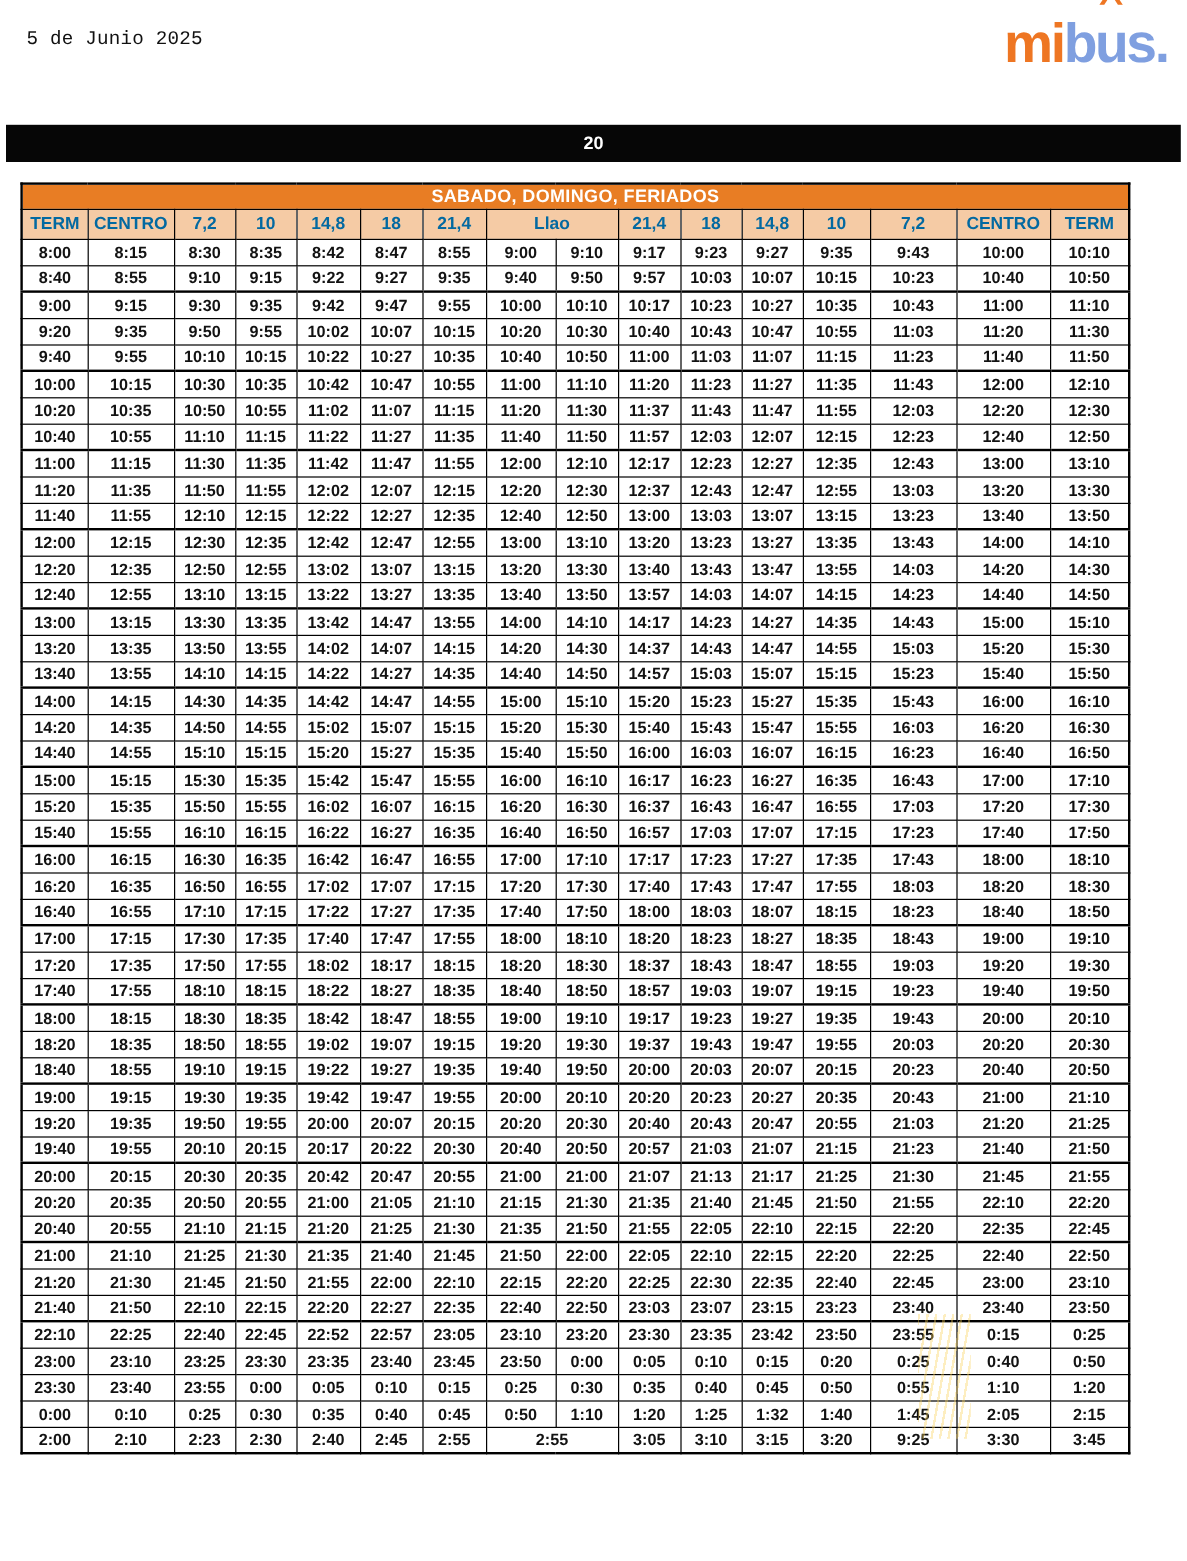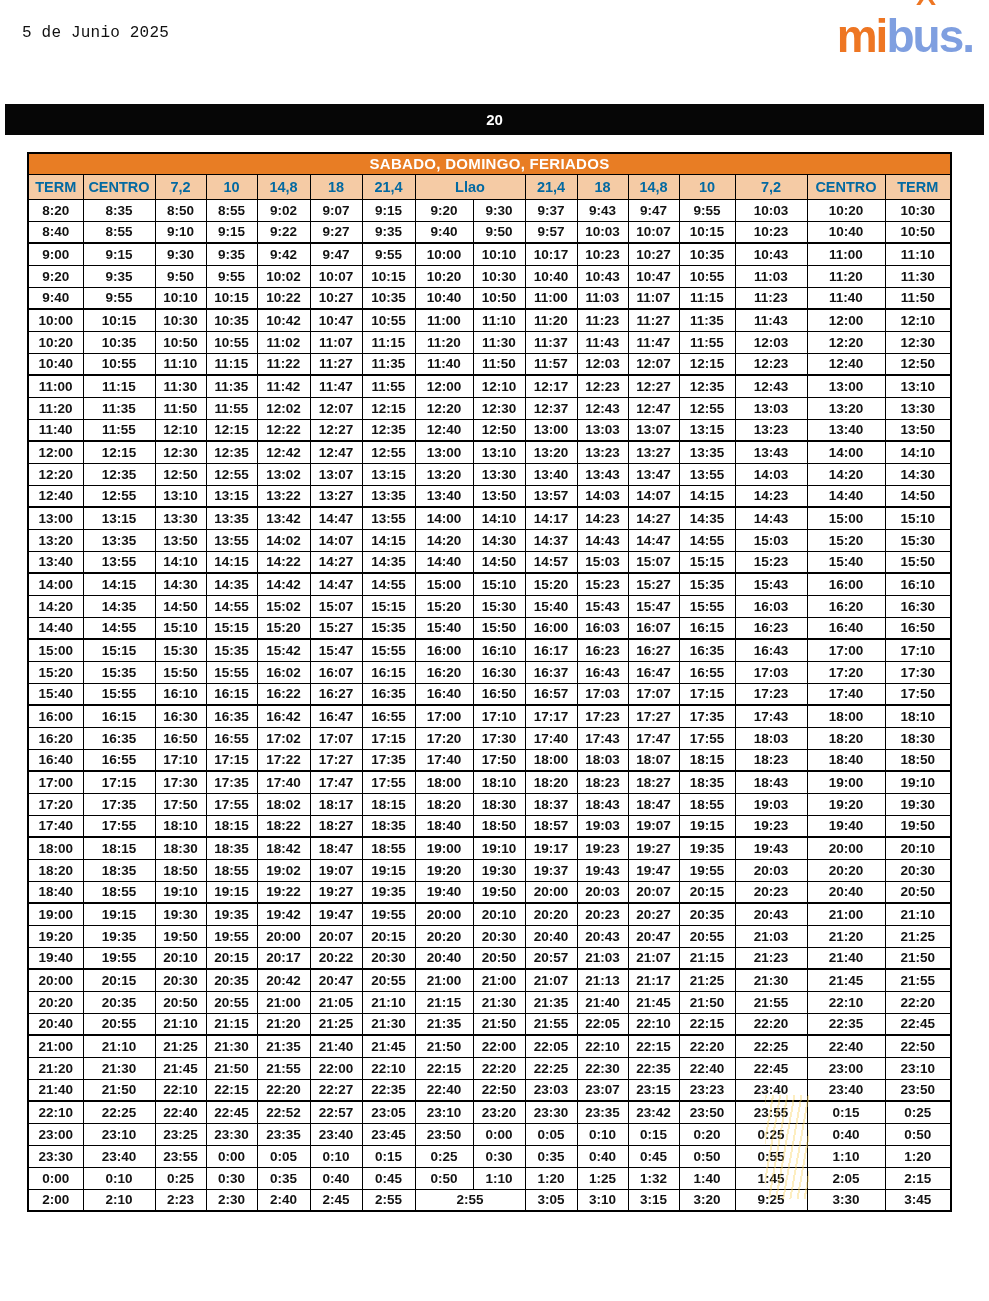--- a/index.html
+++ b/index.html
@@ -23,21 +23,21 @@
   .logo .u-wrap { position:relative; display:inline-block; color:#7f9fe0; }
   .logo .hat {
     position:absolute; left:50%; top:-15px; transform:translateX(-50%) scaleX(1.5);
     color:#ee7623; font-size:24px; letter-spacing:0; line-height:24px;
   }
   .route-bar {
     position:absolute; left:5px; right:5px; top:104px; height:31px;
     background:#060606; color:#fff; display:flex; align-items:center; justify-content:center;
     font-weight:bold; font-size:15px;
   }
-  .tt-wrap { position:absolute; left:27px; top:152px; }
+  .tt-wrap { position:absolute; left:17px; top:152px; }
   table.tt {
     border-collapse:collapse; table-layout:fixed; width:923px;
     border:2px solid #000;
   }
   table.tt th, table.tt td {
     border:1px solid #000; text-align:center; vertical-align:middle;
     padding:0; overflow:hidden; white-space:nowrap;
   }
   tr.title-row th {
     background:#e87d24; color:#fff; font-weight:bold; font-size:15px;
@@ -108,36 +108,36 @@
           <th>18</th>
           <th>14,8</th>
           <th>10</th>
           <th>7,2</th>
           <th>CENTRO</th>
           <th>TERM</th>
         </tr>
     </thead>
     <tbody>
         <tr>
-          <td>8:20</td>
+          <td>8:00</td>
+          <td>8:15</td>
+          <td>8:30</td>
           <td>8:35</td>
-          <td>8:50</td>
+          <td>8:42</td>
+          <td>8:47</td>
           <td>8:55</td>
-          <td>9:02</td>
-          <td>9:07</td>
-          <td>9:15</td>
-          <td>9:20</td>
-          <td>9:30</td>
-          <td>9:37</td>
+          <td>9:00</td>
+          <td>9:10</td>
+          <td>9:17</td>
+          <td>9:23</td>
+          <td>9:27</td>
+          <td>9:35</td>
           <td>9:43</td>
-          <td>9:47</td>
-          <td>9:55</td>
-          <td>10:03</td>
-          <td>10:20</td>
-          <td>10:30</td>
+          <td>10:00</td>
+          <td>10:10</td>
         </tr>
         <tr class="hr-heavy">
           <td>8:40</td>
           <td>8:55</td>
           <td>9:10</td>
           <td>9:15</td>
           <td>9:22</td>
           <td>9:27</td>
           <td>9:35</td>
           <td>9:40</td>

